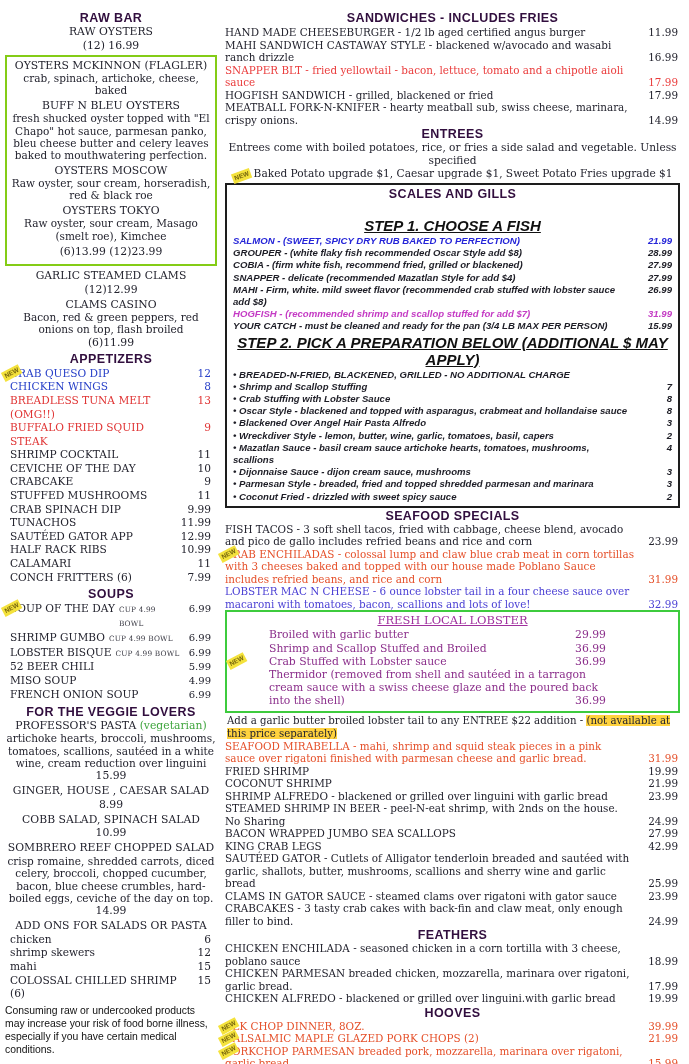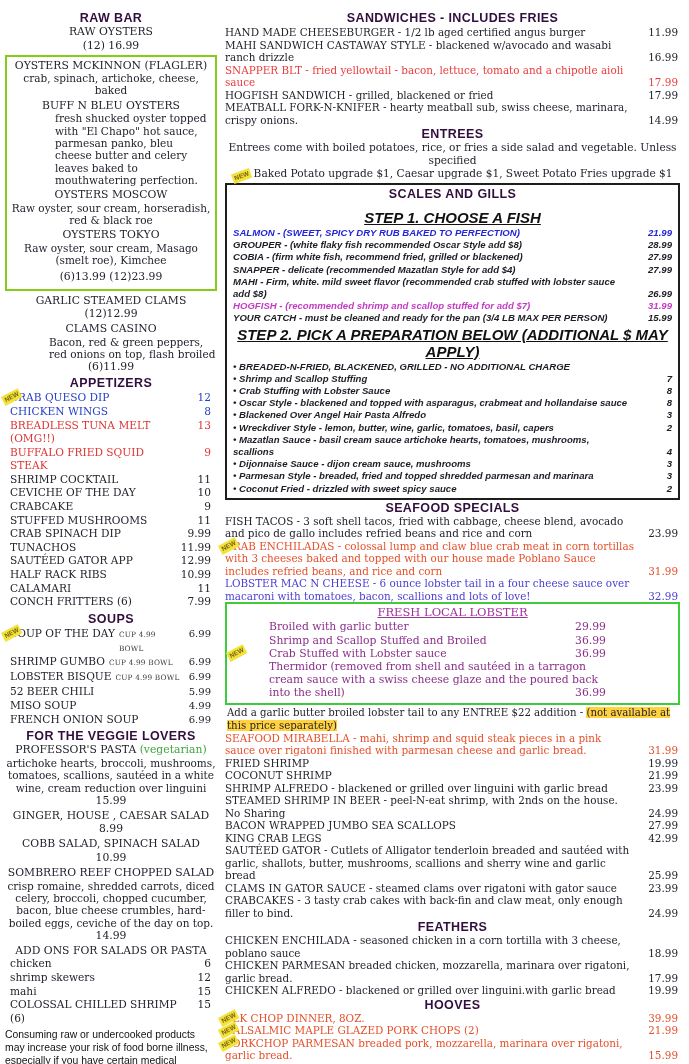--- a/index.html
+++ b/index.html
@@ -9,41 +9,41 @@
   .col-right{flex:1;padding:0 5px 0 7px;box-sizing:border-box;}
 
   .sec{font-family:"Liberation Sans",sans-serif;font-weight:bold;font-size:12.5px;color:#310e3e;
        text-align:center;margin:3px 0 1px;letter-spacing:.4px;}
 
   
   .c-entry{margin:1px 0 3px;position:relative;}
   .c-name{text-align:center;font-size:10.8px;line-height:12.6px;}
   .c-suffix{color:#3fa53d;}
   .c-desc{text-align:center;font-size:10.5px;line-height:12.3px;}
-  .c-desc.left{text-align:left;margin-left:44px;}
+  .c-desc.left{text-align:center;}
   .c-price{text-align:center;font-size:10.8px;line-height:13px;}
 
   .box-cyan{border:2px solid #84cc16;padding:2px 4px 3px;margin:2px 0 4px;}
   .box-black{border:2px solid #1d1d1d;padding:1px 6px 3px;margin:3px 0 1px;font-family:"Liberation Sans",sans-serif;}
   .box-green{border:2px solid #3ecb3e;padding:0 6px 3px;margin:0 0 1px;}
 
   
   .p-row{position:relative;display:flex;justify-content:space-between;align-items:baseline;
          font-size:10.6px;line-height:13.6px;padding:0 6px 0 5px;}
   .p-price{min-width:30px;text-align:right;flex:none;}
   .s-row{position:relative;display:flex;align-items:baseline;font-size:10.6px;line-height:13.8px;padding:0 6px 0 5px;}
   .s-sub{font-size:7.3px;letter-spacing:.2px;margin-left:4px;flex:1;color:#3a3a44;}
   .s-price{width:30px;text-align:right;flex:none;font-size:10px;}
 
   
   .f-item{position:relative;font-size:10.4px;line-height:12.5px;padding-right:46px;}
   .f-price{position:absolute;right:2px;bottom:0;}
 
   
-  .a-row{display:flex;align-items:flex-end;font-style:italic;font-size:9.6px;line-height:12.2px;font-weight:bold;color:#1d1d26;}
+  .a-row{display:flex;align-items:flex-start;font-style:italic;font-size:9.6px;line-height:12.2px;font-weight:bold;color:#1d1d26;}
   .a-row .a-txt{flex:1;}
   .a-row .a-price{width:40px;text-align:right;flex:none;}
   .a-row.bullet .a-txt::before{content:"• ";}
   .step{font-family:"Liberation Sans",sans-serif;font-style:italic;font-weight:bold;font-size:15px;
         text-align:center;text-decoration:underline;margin:1px 0;color:#111;}
 
   .lob-title{color:#a0309e;text-align:center;text-decoration:underline;font-size:11.5px;line-height:14px;margin:1px 0;}
   .box-green .f-item{color:#8b2f8b;padding-left:36px;padding-right:64px;font-size:10.8px;line-height:13.2px;}
   .box-green .f-price{right:66px;}
   .box-green .newb{left:18px;}
@@ -252,21 +252,21 @@
         <div class="f-item"><span class="f-txt" style="color: rgb(234, 59, 59);">SNAPPER BLT - fried yellowtail - bacon, lettuce, tomato and a chipotle aioli sauce</span><span class="f-price" style="color: rgb(234, 59, 59);">17.99</span></div>
         <div class="f-item"><span class="f-txt">HOGFISH SANDWICH - grilled, blackened or fried</span><span class="f-price">17.99</span></div>
         <div class="f-item"><span class="f-txt">MEATBALL FORK-N-KNIFER - hearty meatball sub, swiss cheese, marinara, crispy onions.</span><span class="f-price">14.99</span></div>
       </div>
 
     <div class="sec" style="margin:1px 0 0">ENTREES</div>
     <div class="note-line">Entrees come with boiled potatoes, rice, or fries a side salad and vegetable.  Unless specified</div>
     <div class="note-line"><span class="newb inline">NEW</span><span>Baked Potato upgrade $1, Caesar upgrade $1, Sweet Potato Fries upgrade $1</span></div>
 
     <div class="box-black">
-      <div class="sec" style="margin:1px 0 8px">SCALES AND GILLS</div>
+      <div class="sec" style="margin:1px 0 16px">SCALES AND GILLS</div>
       <div class="step">STEP 1. CHOOSE A FISH</div>
       <div>
           <div class="a-row">
             <span class="a-txt" style="color: rgb(37, 37, 216);">SALMON - (SWEET, SPICY DRY RUB BAKED TO PERFECTION)</span>
             <span class="a-price" style="color: rgb(37, 37, 216);">21.99</span>
           </div>
           <div class="a-row">
             <span class="a-txt">GROUPER - (white flaky fish recommended Oscar Style add $8)</span>
             <span class="a-price">28.99</span>
           </div>

